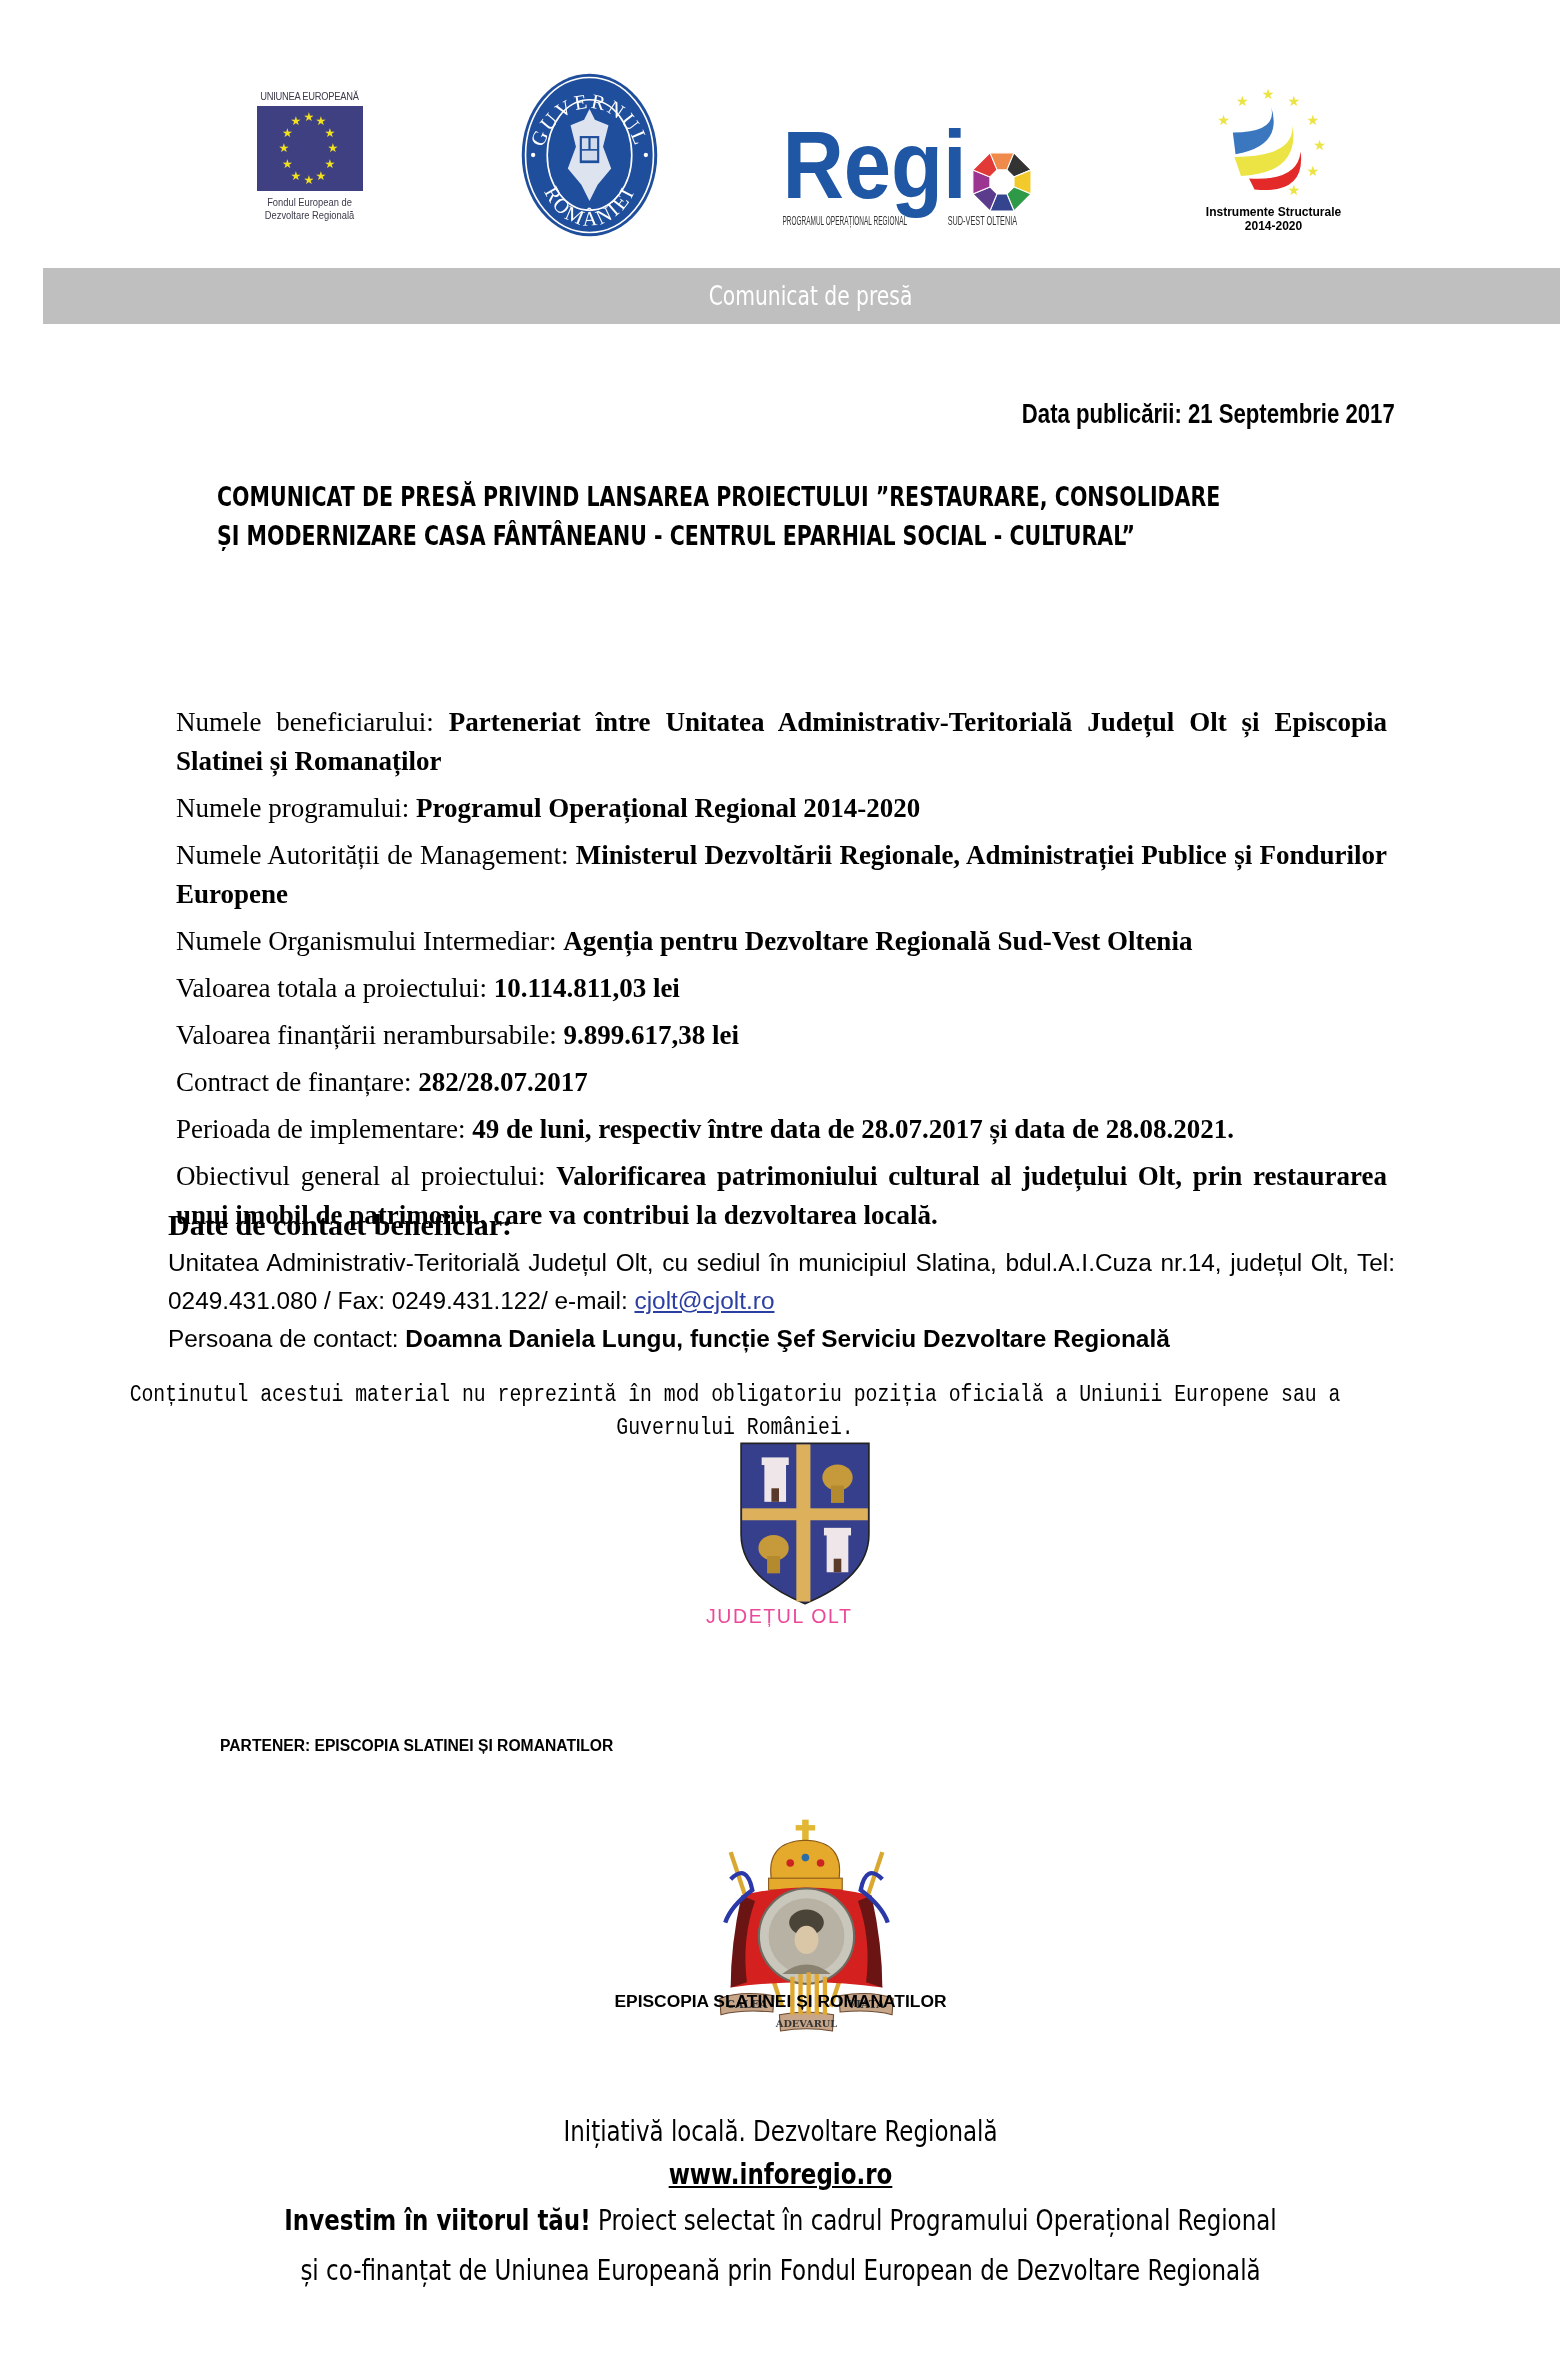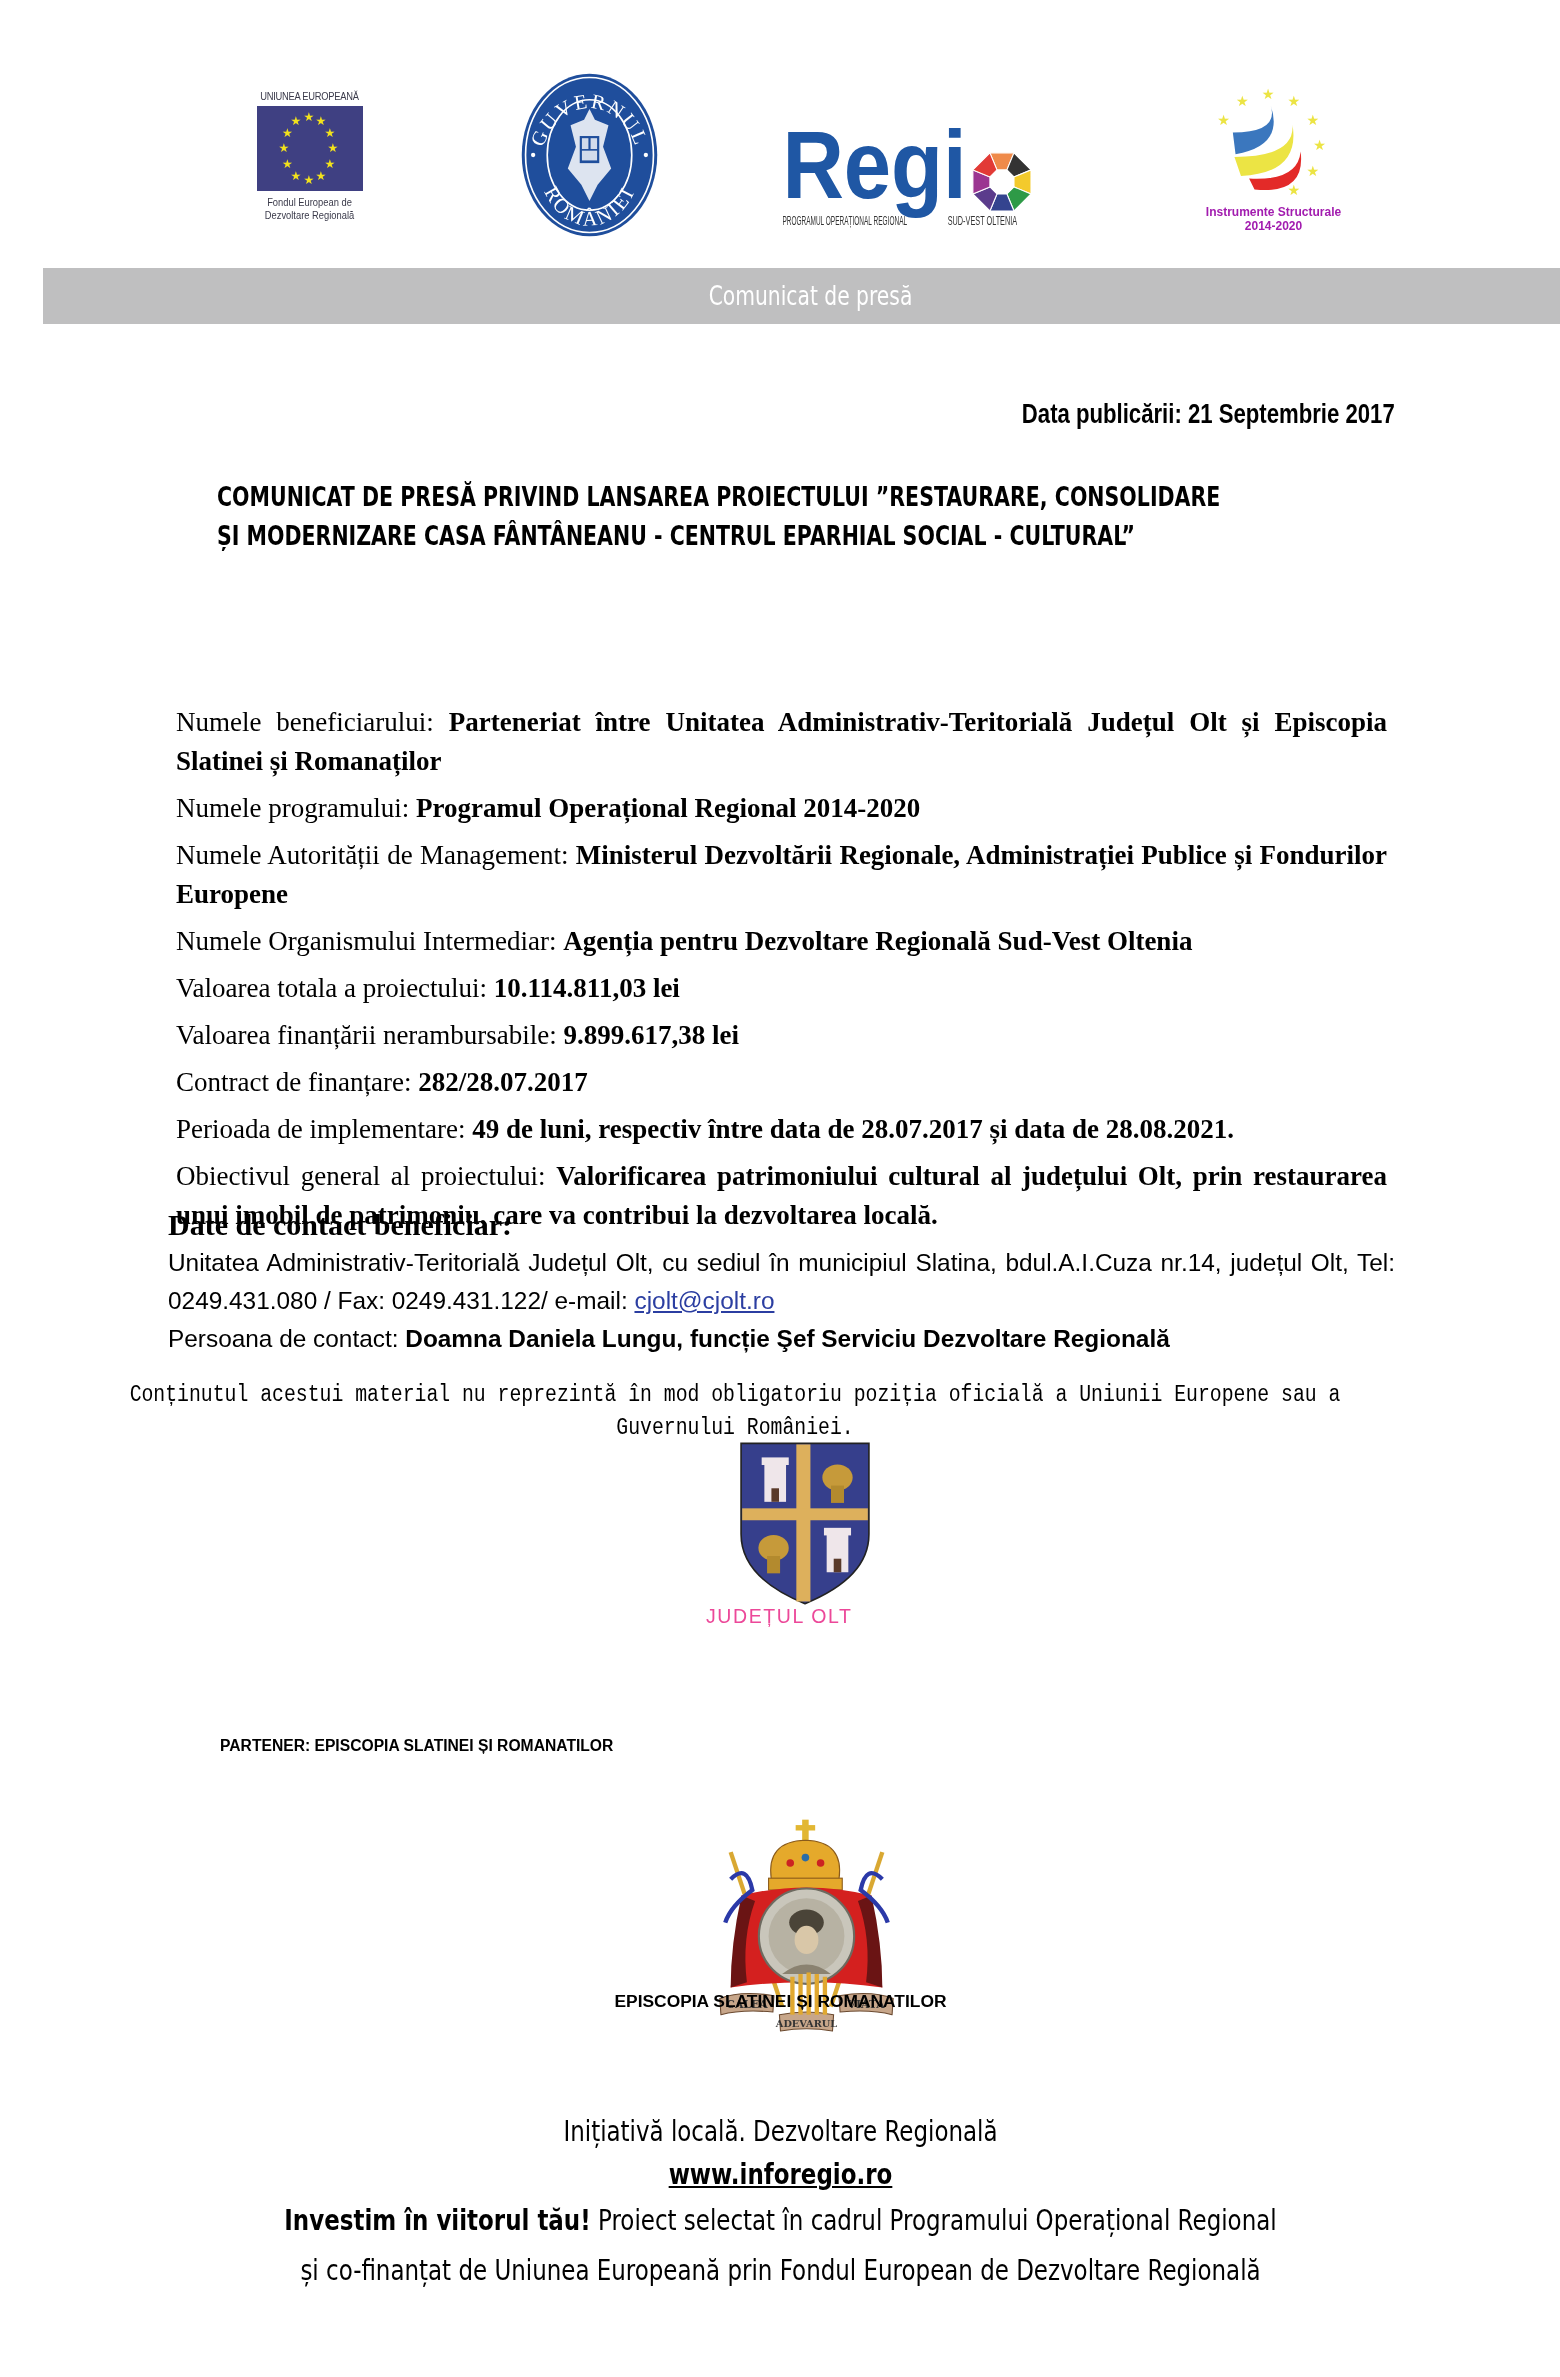--- a/index.html
+++ b/index.html
@@ -9,21 +9,21 @@
   
   .logo-eu { left: 231px; top: 90px; width: 157px; height: 141px; text-align: center; }
   .logo-eu .cap { font-family: "Liberation Sans", sans-serif; font-size: 11px; color: #3a3a4a; letter-spacing: -0.3px; transform: scaleX(0.85); white-space: nowrap; }
   .logo-eu .flag { width: 106px; height: 85px; background: #3f4082; margin: 4.3px auto 4.3px; position: relative; }
   .logo-eu .star { position: absolute; color: #f2e21c; font-size: 12px; line-height: 12px; }
   .logo-eu .sub { font-family: "Liberation Sans", sans-serif; font-size: 11px; color: #3a3a4a; line-height: 13px; transform: scaleX(0.85); white-space: nowrap; }
 
   .logo-gov { left: 519px; top: 71px; width: 141px; height: 168px; }
   .logo-regio { left: 782px; top: 125px; width: 261px; height: 103px; }
   .logo-is { left: 1192px; top: 81px; width: 163px; height: 157px; text-align: center; }
-  .logo-is .cap { font-family: "Liberation Sans", sans-serif; font-weight: bold; font-size: 12px; color: #a21caf; line-height: 14px; }
+  .logo-is .cap { font-family: "Liberation Sans", sans-serif; font-weight: bold; font-size: 12px; color: #000000; line-height: 14px; }
 
   
   .banner { left: 43px; top: 268px; width: 1517px; height: 56px; background: #bfbfc0; padding-left: 9px; }
   .banner-title { width: 100%; text-align: center; font-family: "DejaVu Sans", sans-serif; color: #ffffff; font-size: 26px; line-height: 56px; transform: scaleX(0.78); transform-origin: center; }
 
   
   .date-line { right: 166px; top: 399px; font-family: "Liberation Sans", sans-serif; font-weight: bold; font-size: 27px; transform: scaleX(0.82); transform-origin: right; white-space: nowrap; }
   .headline { left: 217px; top: 478px; width: 1178px; font-family: "DejaVu Sans", sans-serif; font-weight: bold; font-size: 26px; line-height: 39px; }
   .headline div { transform: scaleX(0.79); transform-origin: left; white-space: nowrap; }
 

